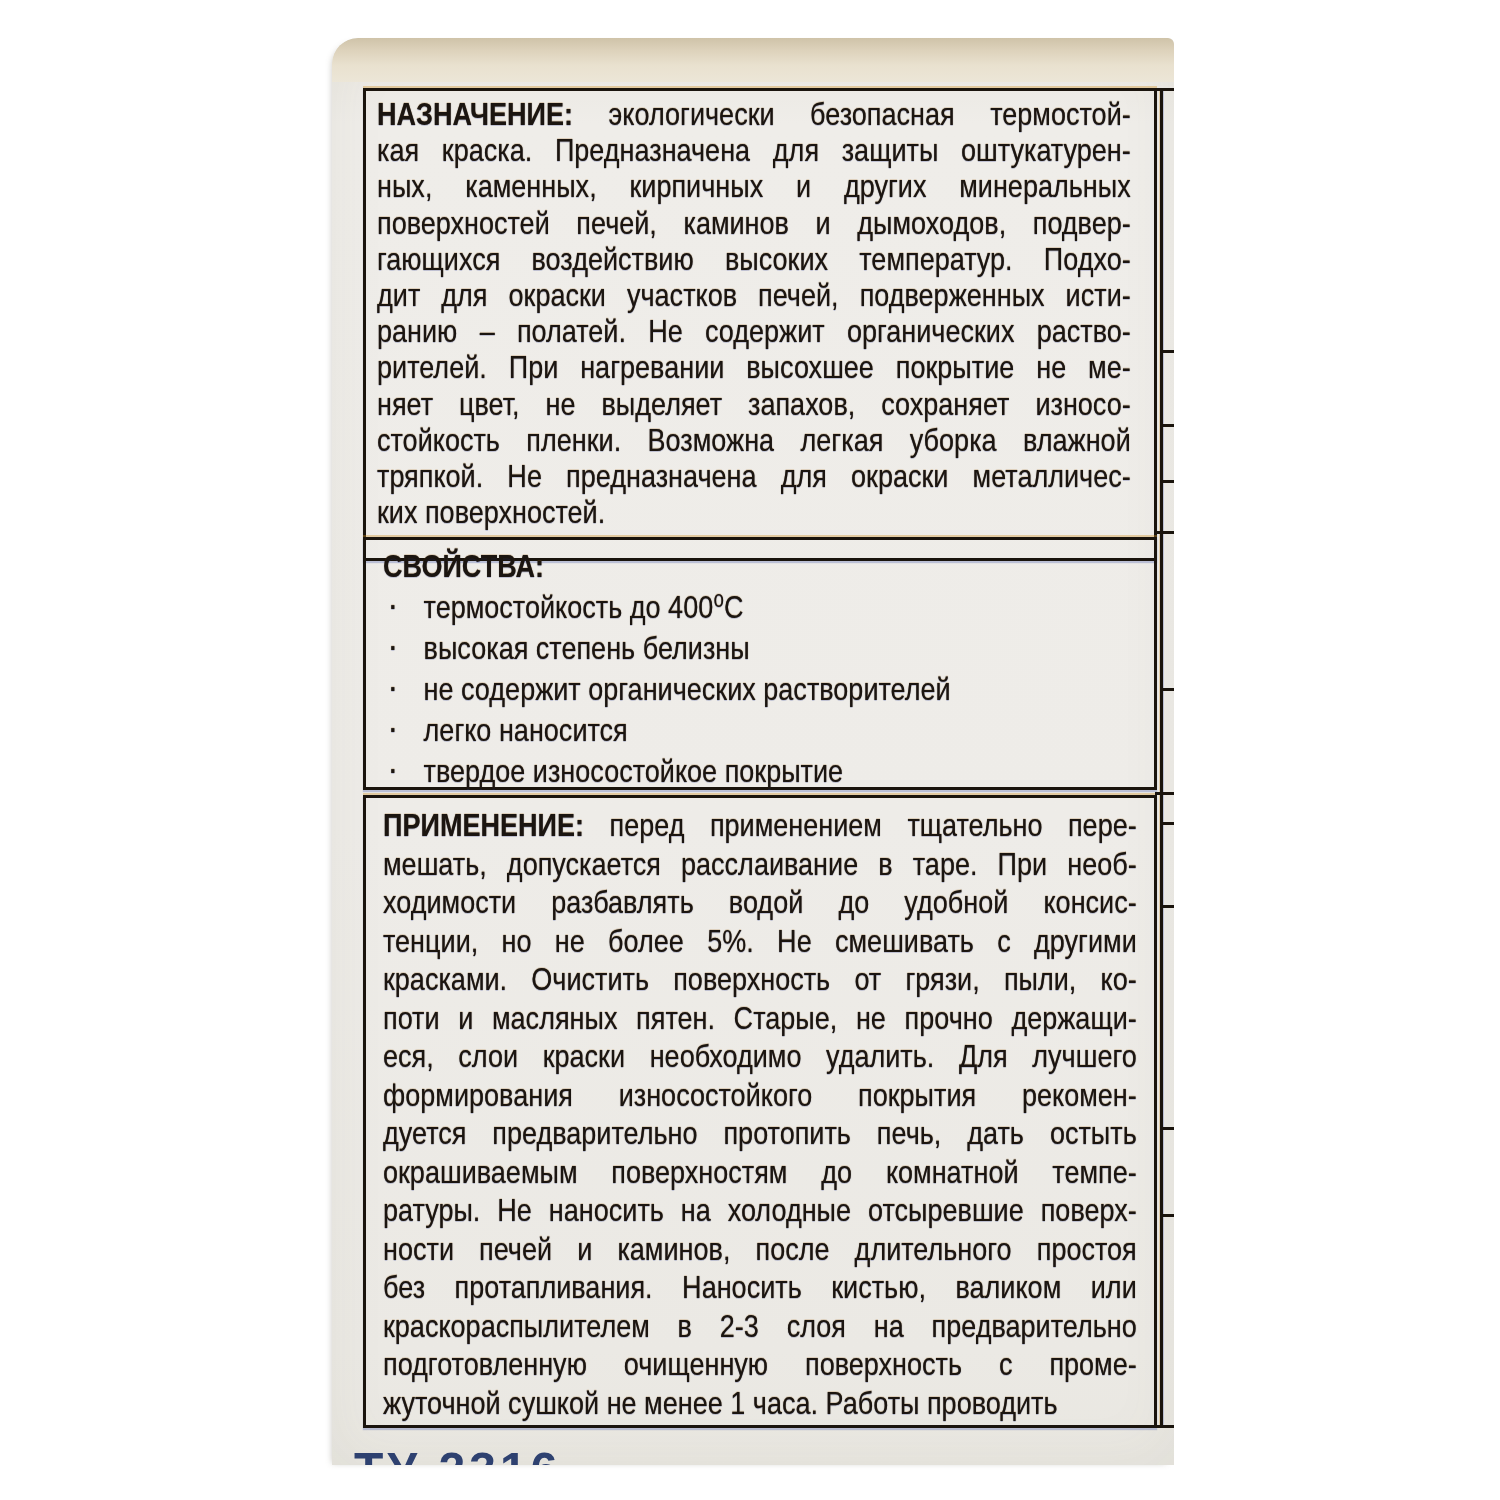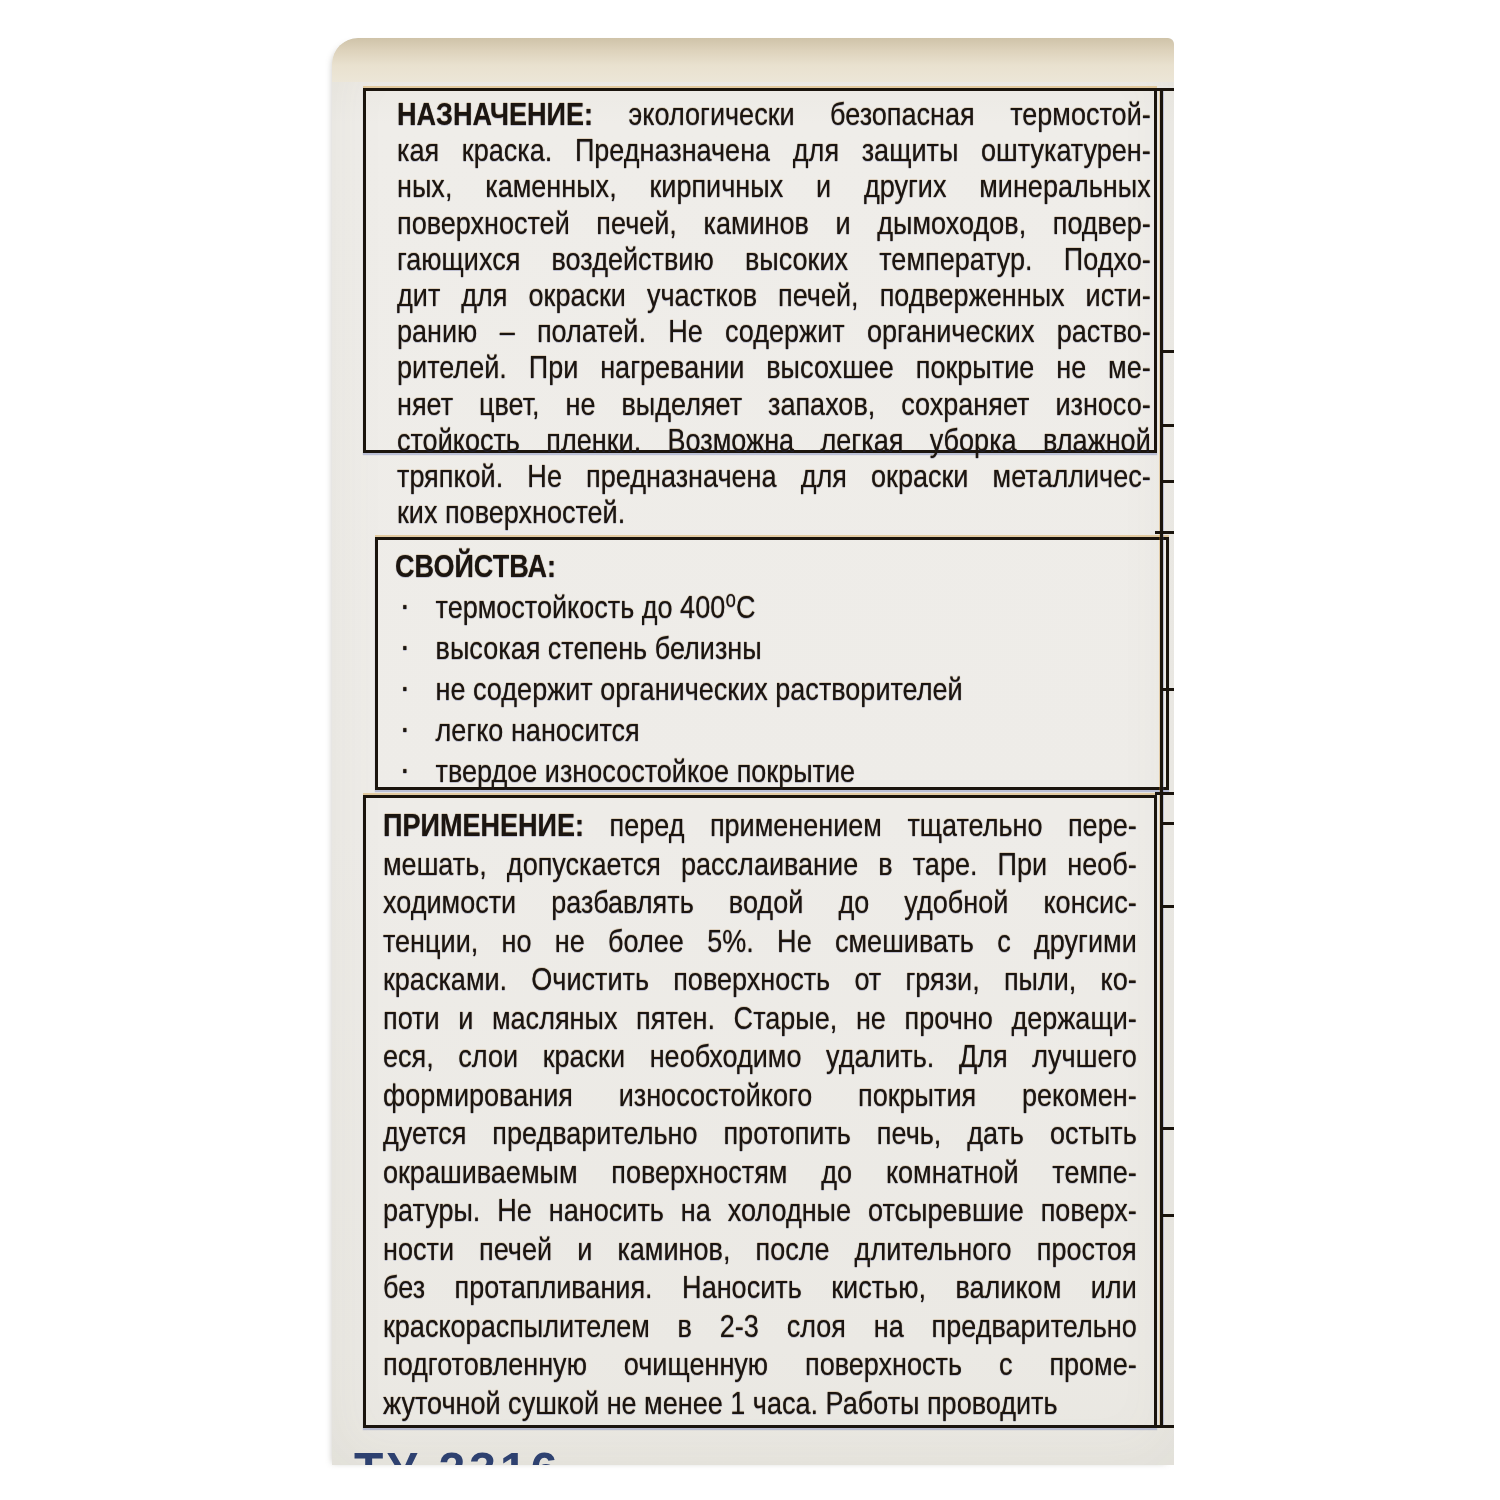--- a/index.html
+++ b/index.html
@@ -21,22 +21,22 @@
     position:absolute;left:0;top:0;right:0;height:44px;
     background:linear-gradient(180deg,#cfc3a9 0%,#ddd2bb 28%,#e9e1cf 62%,#ece6d7 100%);
     border-radius:26px 6px 0 0;
   }
   
   .box{
     position:absolute;left:31px;width:794px;box-sizing:border-box;
     border:3px solid #1a140d;background:transparent;
     box-shadow:0 -2px 0 rgba(205,140,25,.35), 0 2px 1px rgba(55,75,165,.28);
   }
-  .box1{top:50px;height:365px;padding:5px 0 0 31px;}
-  .box2{top:499px;height:253px;padding:6px 0 0 17px;margin-left:12px;}
+  .box1{top:50px;height:473px;padding:5px 0 0 11px;}
+  .box2{top:499px;height:253px;padding:6px 0 0 17px;}
   .box3{top:757px;height:633px;padding:8px 16px 0 17px;}
   .squeeze{width:892px;transform:scaleX(.845);transform-origin:0 0;}
   .line{
     color:#1b1510;font-size:32px;font-weight:400;
     text-align:justify;text-align-last:justify;
     white-space:nowrap;overflow:visible;
     text-shadow:0 1px 0 rgba(50,70,170,.20), 0 -1px 0 rgba(190,120,20,.16), 0 0 1px rgba(35,26,12,.65);
   }
   .box1 .line{line-height:36.2px;}
   .box2 .line{line-height:41px;}

